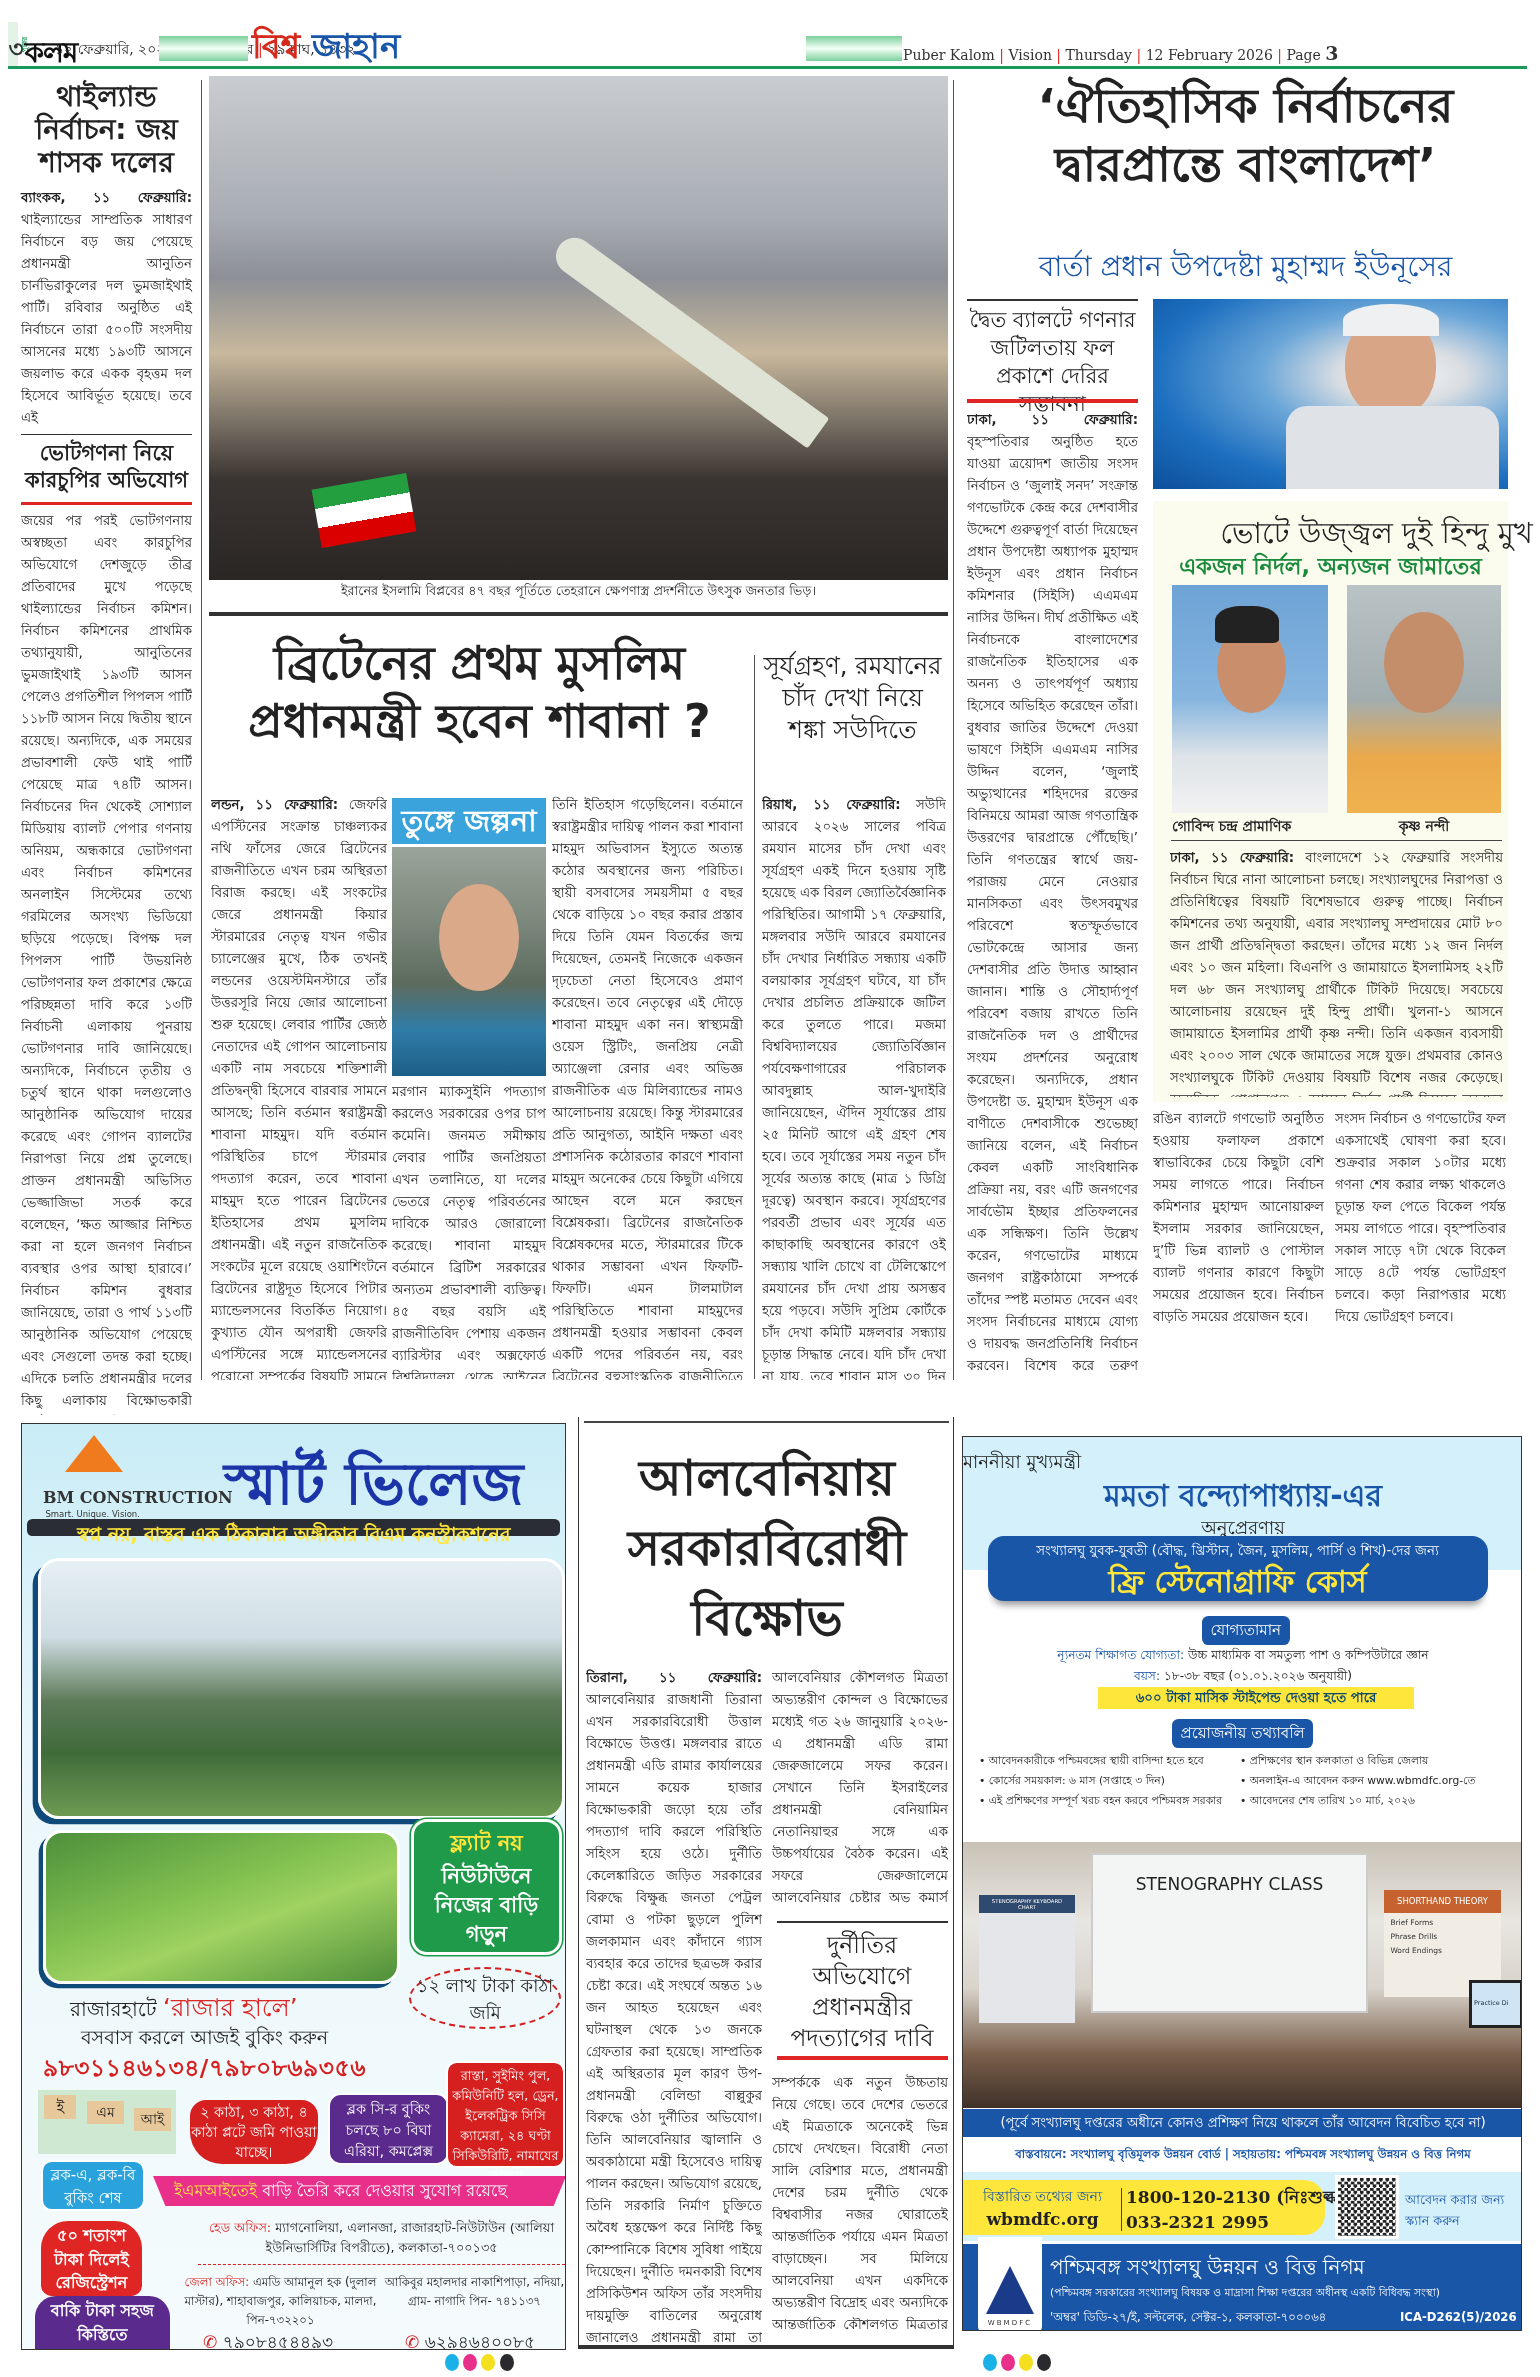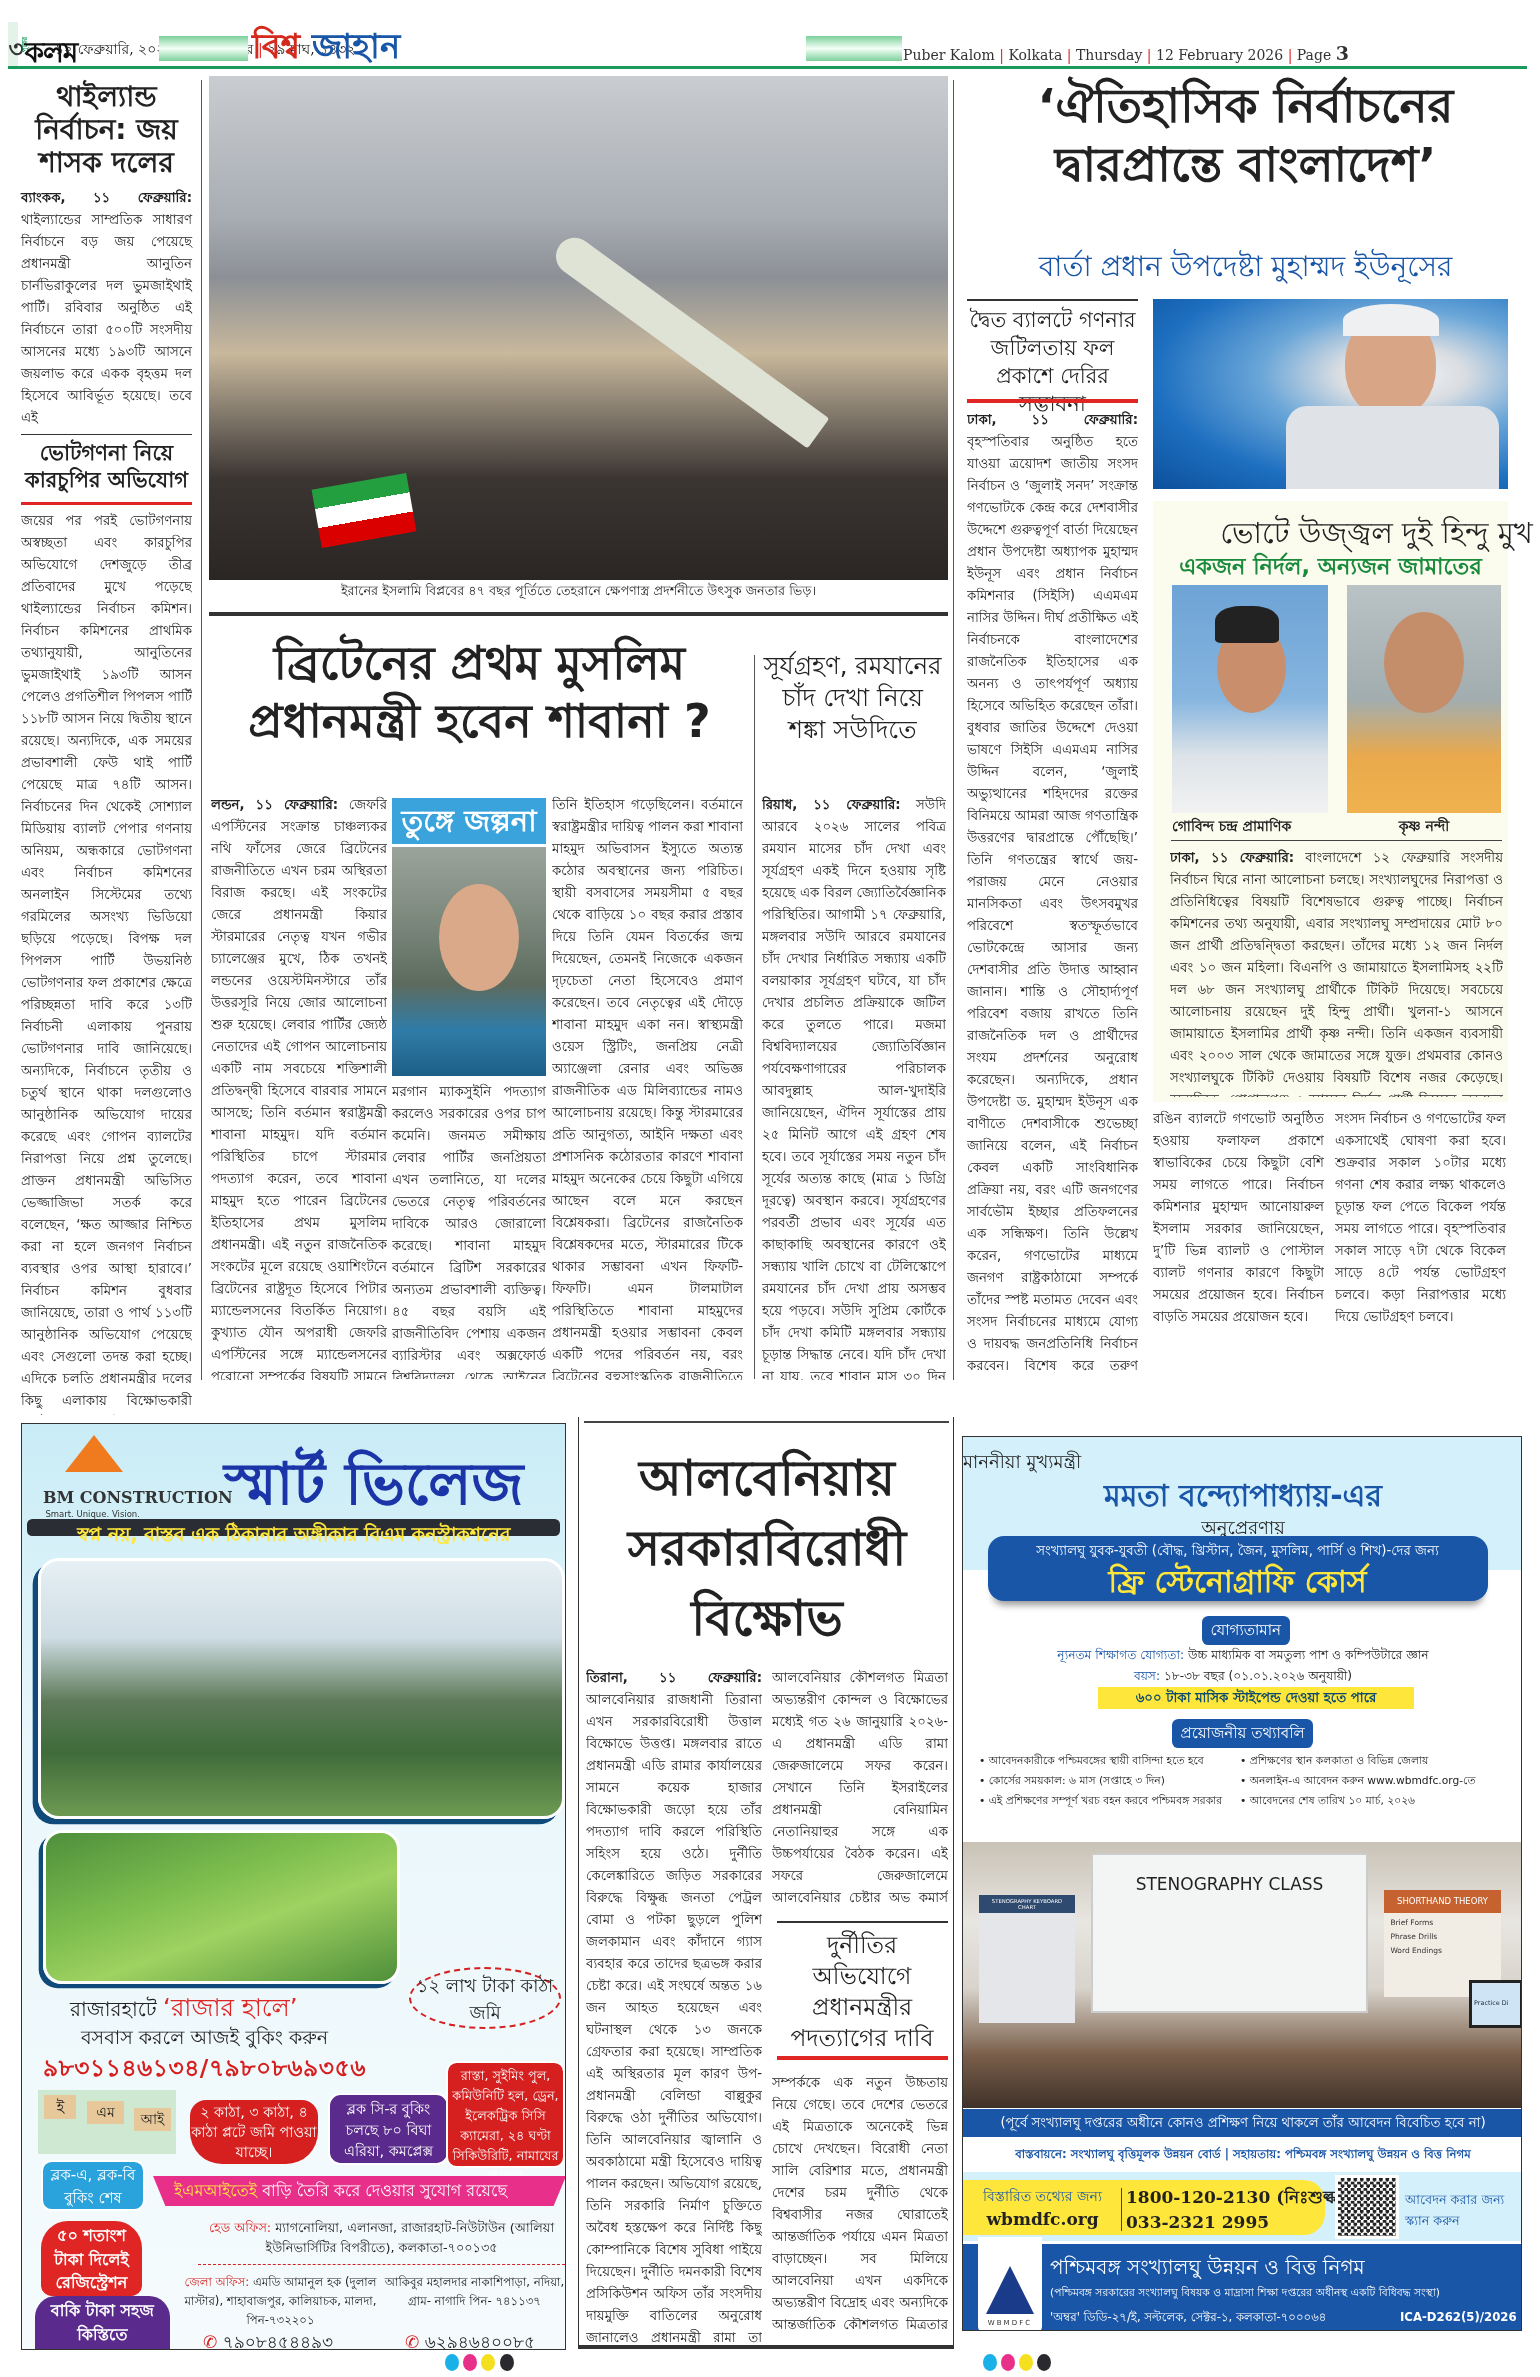--- a/index.html
+++ b/index.html
@@ -37,21 +37,21 @@
   </div>
   <div class="abs" style="left:159px;top:36px;width:89px;height:24.5px;background:linear-gradient(180deg,#7cd09c 0%,#f4fff7 50%,#7cd09c 100%);"></div>
   <div class="abs" style="left:252px;top:20px;font-size:34px;font-weight:bold;white-space:nowrap;">
     <span style="color:#d42a1e;">বিশ্ব</span>
     <span style="color:#1a56a8;">জাহান</span>
   </div>
   <div class="abs" style="left:806px;top:36px;width:96px;height:24.5px;background:linear-gradient(180deg,#7cd09c 0%,#f4fff7 50%,#7cd09c 100%);"></div>
   <div class="abs serif" style="left:903px;top:42px;font-size:14px;color:#333;white-space:nowrap;">
     <span>Puber Kalom</span>
     <span style="color:#e02525;"> | </span>
-    <span>Kolkata</span>
+    <span>Vision</span>
     <span style="color:#e02525;"> | </span>
     <span>Thursday</span>
     <span style="color:#e02525;"> | </span>
     <span>12 February 2026</span>
     <span style="color:#e02525;"> | </span>
     <span>Page</span>
     <span style="font-size:19px;font-weight:bold;">3</span>
   </div>
   <div class="abs" style="left:7.5px;top:66px;width:1519px;height:2.7px;background:#1a9a5a;"></div>
 </div>
@@ -131,20 +131,24 @@
 <div class="abs body-text" style="left:1335px;top:1108px;width:171px;height:272px;overflow:hidden;">সংসদ নির্বাচন ও গণভোটের ফল একসাথেই ঘোষণা করা হবে। শুক্রবার সকাল ১০টার মধ্যে গণনা শেষ করার লক্ষ্য থাকলেও চূড়ান্ত ফল পেতে বিকেল পর্যন্ত সময় লাগতে পারে। বৃহস্পতিবার সকাল সাড়ে ৭টা থেকে বিকেল সাড়ে ৪টে পর্যন্ত ভোটগ্রহণ চলবে। কড়া নিরাপত্তার মধ্যে দিয়ে ভোটগ্রহণ চলবে।</div>
 
 <div class="abs" style="left:21px;top:1423px;width:545px;height:927px;border:1.1px solid #333;background:linear-gradient(180deg,#c9ecf6 0%,#eaf7fb 35%,#f5fbfd 100%);overflow:hidden;">
   <div class="abs" style="left:43px;top:10.7px;width:0;height:0;border-left:29px solid transparent;border-right:29px solid transparent;border-bottom:37px solid #f07b1f;"></div>
   <div class="abs serif" style="left:21px;top:64px;font-size:16px;font-weight:bold;color:#333;">BM CONSTRUCTION</div>
   <div class="abs" style="left:23.4px;top:85px;font-size:8.5px;color:#333;">Smart. Unique. Vision.</div>
   <div class="abs" style="left:202px;top:16px;font-size:58px;font-weight:900;color:#1b35a8;">স্মার্ট ভিলেজ</div>
   <div class="abs" style="left:5.3px;top:95px;width:533px;height:17px;background:#2a2d34;color:#ffe63b;font-size:19px;font-weight:bold;line-height:30px;text-align:center;border-radius:5.3px;">স্বপ্ন নয়, বাস্তব এক ঠিকানার অঙ্গীকার বিএম কনস্ট্রাকশনের</div>
   <div class="photo ph-house" style="left:16px;top:134px;width:527px;height:261px;border-radius:21px;border:3.2px solid #fff;box-shadow:-5.3px 5.3px 0 #0f4a7a;"></div>
   <div class="photo ph-plots" style="left:21px;top:406px;width:357px;height:154px;border-radius:19px;border:3.2px solid #fff;box-shadow:-4.3px 4.3px 0 #0f4a7a;"></div>
+  <div class="abs" style="left:389px;top:395px;width:151px;height:136px;background:#1f9a4a;border:3.2px solid #fff;border-radius:16px;box-shadow:0 0 0 1.6px #1f9a4a;text-align:center;color:#fff;">
+    <div style="font-size:21px;font-weight:bold;color:#ffe63b;margin-top:5.3px;">ফ্ল্যাট নয়</div>
+    <div style="font-size:21px;font-weight:bold;line-height:29px;">নিউটাউনে নিজের বাড়ি গড়ুন</div>
+  </div>
   <div class="abs" style="left:387px;top:543px;width:152px;height:62px;border:2.1px dashed #d62020;border-radius:50%;text-align:center;font-size:18px;line-height:27px;padding-top:3.2px;color:#222;">১২ লাখ টাকা কাঠা জমি</div>
   <div class="abs" style="left:48px;top:565px;font-size:20px;color:#222;white-space:nowrap;">
     <span>রাজারহাটে</span>
     <span style="color:#e02525;font-size:24.5px;">‘রাজার হালে’</span>
   </div>
   <div class="abs" style="left:59px;top:599px;font-size:19px;color:#222;">বসবাস করলে আজই বুকিং করুন</div>
   <div class="abs" style="left:21px;top:626px;font-size:23.4px;font-weight:bold;color:#d62020;letter-spacing:0.5px;">৯৮৩১১৪৬১৩৪/৭৯৮০৮৬৯৩৫৬</div>
   <div class="abs" style="left:16px;top:666px;width:138px;height:64px;background:#cfe8d2;">
     <span class="abs" style="left:6.4px;top:5.3px;width:32px;height:23.4px;background:#e7c89a;font-size:15px;text-align:center;">ই</span>
     <span class="abs" style="left:49px;top:10.7px;width:37px;height:23.4px;background:#e7c89a;font-size:14px;text-align:center;">এম</span>

